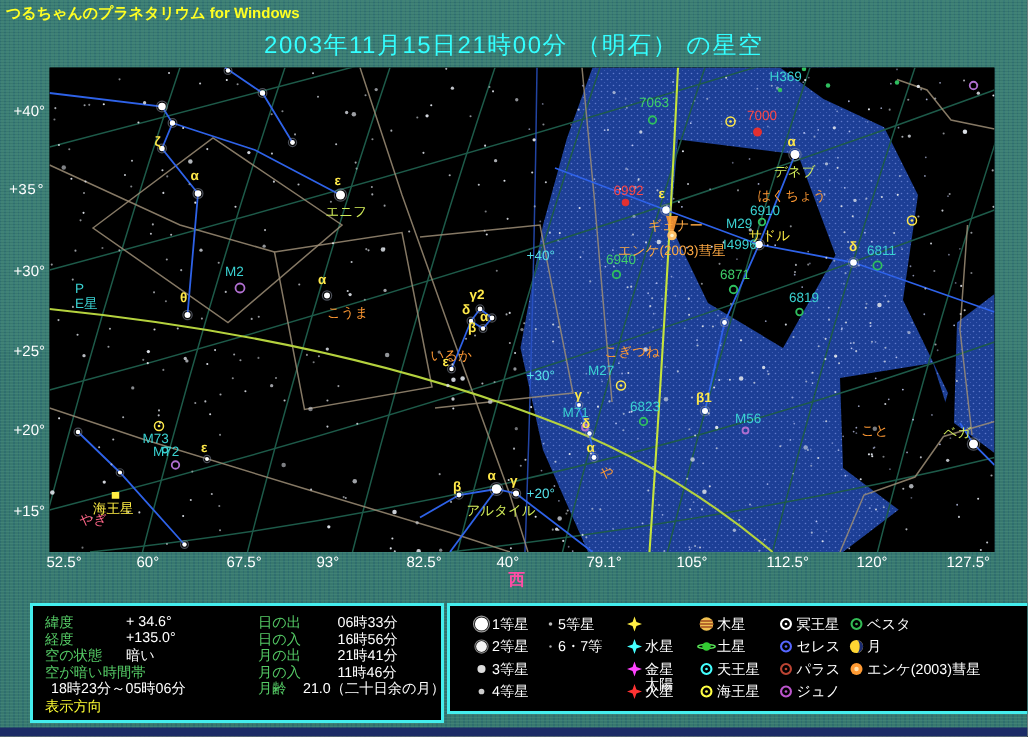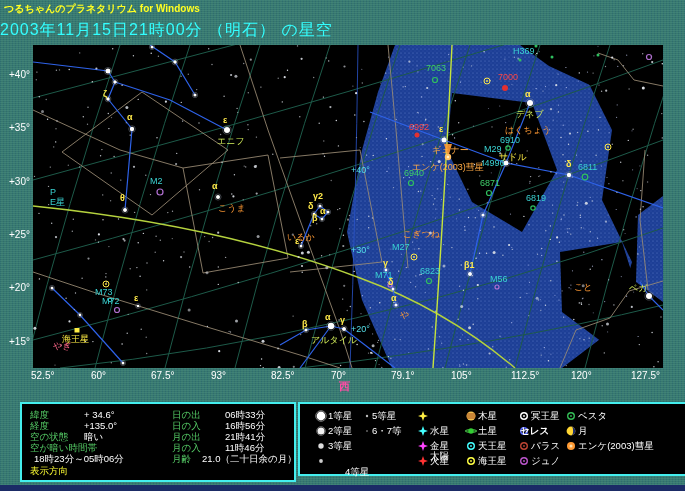--- a/index.html
+++ b/index.html
@@ -3,21 +3,21 @@
 <meta charset="utf-8">
 <style>
   html,body{margin:0;padding:0}
   body{width:685px;height:491px;overflow:hidden;font-family:"Liberation Sans","DejaVu Sans",sans-serif}
   #screen{position:relative;width:685px;height:491px;
     background-color:#38786e;
     background-image:repeating-linear-gradient(0deg, rgba(80,150,135,.35) 0 1px, transparent 1px 2px),
                      repeating-linear-gradient(90deg, rgba(25,85,110,.30) 0 1px, transparent 1px 3px);}
   .lab{position:absolute;white-space:nowrap}
   .appname{left:4px;top:2px;color:#ffff22;font-size:10px;font-weight:bold}
-  .title{left:0;top:20px;width:685px;color:#33ffff;font-size:16px;letter-spacing:1px}
+  .title{left:0;top:20px;width:685px;text-align:center;color:#33ffff;font-size:16px;letter-spacing:1px}
   .axlab{position:absolute;color:#ffffff;font-size:10px;white-space:nowrap}
   .altlab{width:30px;text-align:right}
   .west{color:#ff4da6;font-size:11px;font-weight:bold}
   #chart{position:absolute;left:33px;top:45px;width:630px;height:323px;background:#000}
   #chart svg{display:block}
   #chart text{font-family:"Liberation Sans","DejaVu Sans",sans-serif;font-size:9px}
   text.lb-greek{fill:#ffe94a;font-size:9.5px;font-weight:bold}
   text.lb-star{fill:#d4ef5a}
   text.lb-const{fill:#ff9933;font-size:10px}
   text.lb-zod{fill:#ff6688;font-size:10px}
@@ -833,33 +833,33 @@
         <text x="409" y="130" class="lb-red">6992</text>
         <text x="412" y="170" class="lb-orange">エンケ(2003)彗星</text>
         <text x="62" y="342" class="lb-yellow">海王星</text>
         <text x="351" y="173" class="lb-dec">+40°</text>
         <text x="351" y="253" class="lb-dec">+30°</text>
         <text x="351" y="332" class="lb-dec">+20°</text>
       </svg>
     </div>
   <div id="altaxis">
       <span class="axlab altlab" style="left: 0px; top: 69px;">+40°</span>
-      <span class="axlab altlab" style="left: 0px; top: 122px;">+35°</span>
+      <span class="axlab altlab" style="left: 0px; top: 122px; font-family: Liberation Mono, monospace;">+35°</span>
       <span class="axlab altlab" style="left: 0px; top: 176px;">+30°</span>
       <span class="axlab altlab" style="left: 0px; top: 229px;">+25°</span>
       <span class="axlab altlab" style="left: 0px; top: 282px;">+20°</span>
       <span class="axlab altlab" style="left: 0px; top: 336px;">+15°</span>
     </div>
   <div id="azaxis">
       <span class="axlab" style="left: 31px; top: 370px;">52.5°</span>
       <span class="axlab" style="left: 91px; top: 370px;">60°</span>
       <span class="axlab" style="left: 151px; top: 370px;">67.5°</span>
       <span class="axlab" style="left: 211px; top: 370px;">93°</span>
       <span class="axlab" style="left: 271px; top: 370px;">82.5°</span>
-      <span class="axlab" style="left: 331px; top: 370px;">70°</span>
+      <span class="axlab" style="left: 331px; top: 370px;">40°</span>
       <span class="axlab" style="left: 391px; top: 370px;">79.1°</span>
       <span class="axlab" style="left: 451px; top: 370px;">105°</span>
       <span class="axlab" style="left: 511px; top: 370px;">112.5°</span>
       <span class="axlab" style="left: 571px; top: 370px;">120°</span>
       <span class="axlab" style="left: 631px; top: 370px;">127.5°</span>
     </div>
   <div class="lab west" style="left:339px;top:379px">西</div>
   <div id="infobox" class="panel">
       <span class="info-t i-label" style="left: 8px; top: 5px;">緯度</span>
       <span class="info-t i-value" style="left: 62px; top: 5px;">+  34.6°</span>
@@ -892,21 +892,21 @@
           <circle cx="0" cy="0" r="4.4" fill="none" stroke="#888" stroke-width="0.7"></circle>
         </svg></span>
       <span class="leg-label" style="left: 28px; top: 21px;">2等星</span>
       <span class="leg-sym" style="left: 14px; top: 35px;"><svg viewBox="-7 -7 14 14" width="14" height="14">
           <circle cx="0" cy="0" r="2.7" fill="#ddd"></circle>
         </svg></span>
       <span class="leg-label" style="left: 28px; top: 36px;">3等星</span>
       <span class="leg-sym" style="left: 14px; top: 50px;"><svg viewBox="-7 -7 14 14" width="14" height="14">
           <circle cx="0" cy="0" r="1.9" fill="#ccc"></circle>
         </svg></span>
-      <span class="leg-label" style="left: 28px; top: 62px; margin-left: 17px;">4等星</span>
+      <span class="leg-label" style="left: 28px; top: 51px;">4等星</span>
       <span class="leg-sym" style="left: 60px; top: 5px;"><svg viewBox="-7 -7 14 14" width="14" height="14">
           <circle cx="0" cy="0" r="1.2" fill="#bbb"></circle>
         </svg></span>
       <span class="leg-label" style="left: 72px; top: 6px;">5等星</span>
       <span class="leg-sym" style="left: 60px; top: 20px;"><svg viewBox="-7 -7 14 14" width="14" height="14">
           <circle cx="0" cy="0" r="0.8" fill="#aaa"></circle>
         </svg></span>
       <span class="leg-label" style="left: 72px; top: 21px;">6・7等</span>
       <span class="leg-sym" style="left: 116px; top: 5px;"><svg viewBox="-7 -7 14 14" width="14" height="14">
           <polygon points="0,-5 1.3,-1.3 5,0 1.3,1.3 0,5 -1.3,1.3 -5,0 -1.3,-1.3" fill="#ffee44"></polygon>
@@ -948,21 +948,21 @@
       <span class="leg-label" style="left: 178px; top: 51px;">海王星</span>
       <span class="leg-sym" style="left: 217px; top: 5px;"><svg viewBox="-7 -7 14 14" width="14" height="14">
           <circle cx="0" cy="0" r="3.3" fill="none" stroke="#ffffff" stroke-width="1.4"></circle>
           <circle cx="0" cy="0" r="0.9" fill="#ffffff"></circle>
         </svg></span>
       <span class="leg-label" style="left: 231px; top: 6px;">冥王星</span>
       <span class="leg-sym" style="left: 217px; top: 20px;"><svg viewBox="-7 -7 14 14" width="14" height="14">
           <circle cx="0" cy="0" r="3.3" fill="none" stroke="#5566ff" stroke-width="1.4"></circle>
           <circle cx="0" cy="0" r="0.9" fill="#5566ff"></circle>
         </svg></span>
-      <span class="leg-label" style="left: 220px; top: 21px; font-weight: bold;">セレス</span>
+      <span class="leg-label" style="left: 231px; top: 21px;">セレス</span>
       <span class="leg-sym" style="left: 217px; top: 35px;"><svg viewBox="-7 -7 14 14" width="14" height="14">
           <circle cx="0" cy="0" r="3.3" fill="none" stroke="#bb4433" stroke-width="1.4"></circle>
           <circle cx="0" cy="0" r="0.9" fill="#bb4433"></circle>
         </svg></span>
       <span class="leg-label" style="left: 231px; top: 36px;">パラス</span>
       <span class="leg-sym" style="left: 217px; top: 50px;"><svg viewBox="-7 -7 14 14" width="14" height="14">
           <circle cx="0" cy="0" r="3.3" fill="none" stroke="#bb55cc" stroke-width="1.4"></circle>
           <circle cx="0" cy="0" r="0.9" fill="#bb55cc"></circle>
         </svg></span>
       <span class="leg-label" style="left: 231px; top: 51px;">ジュノ</span>

